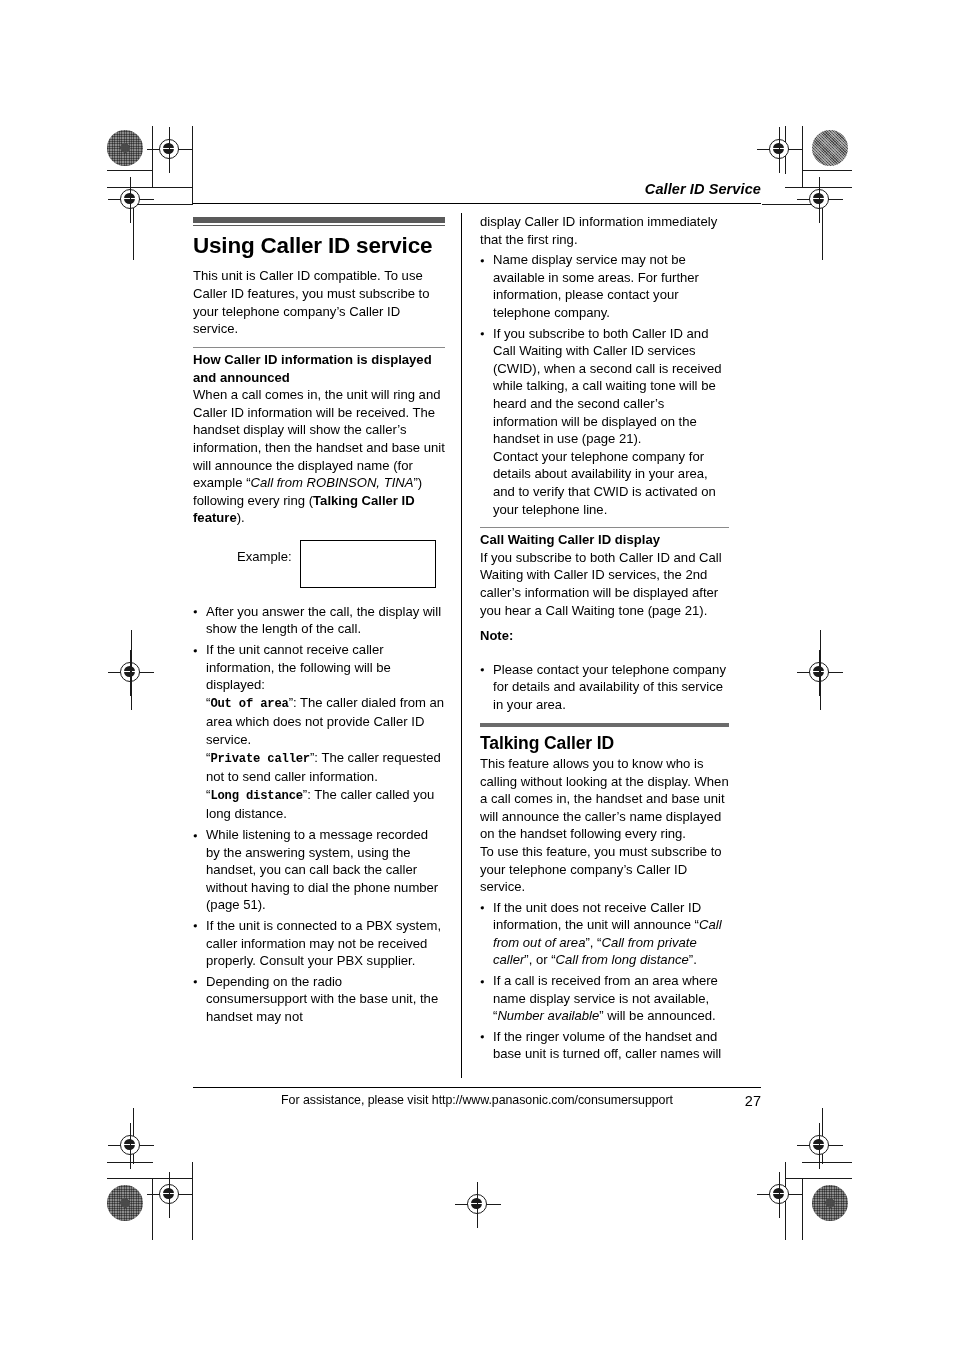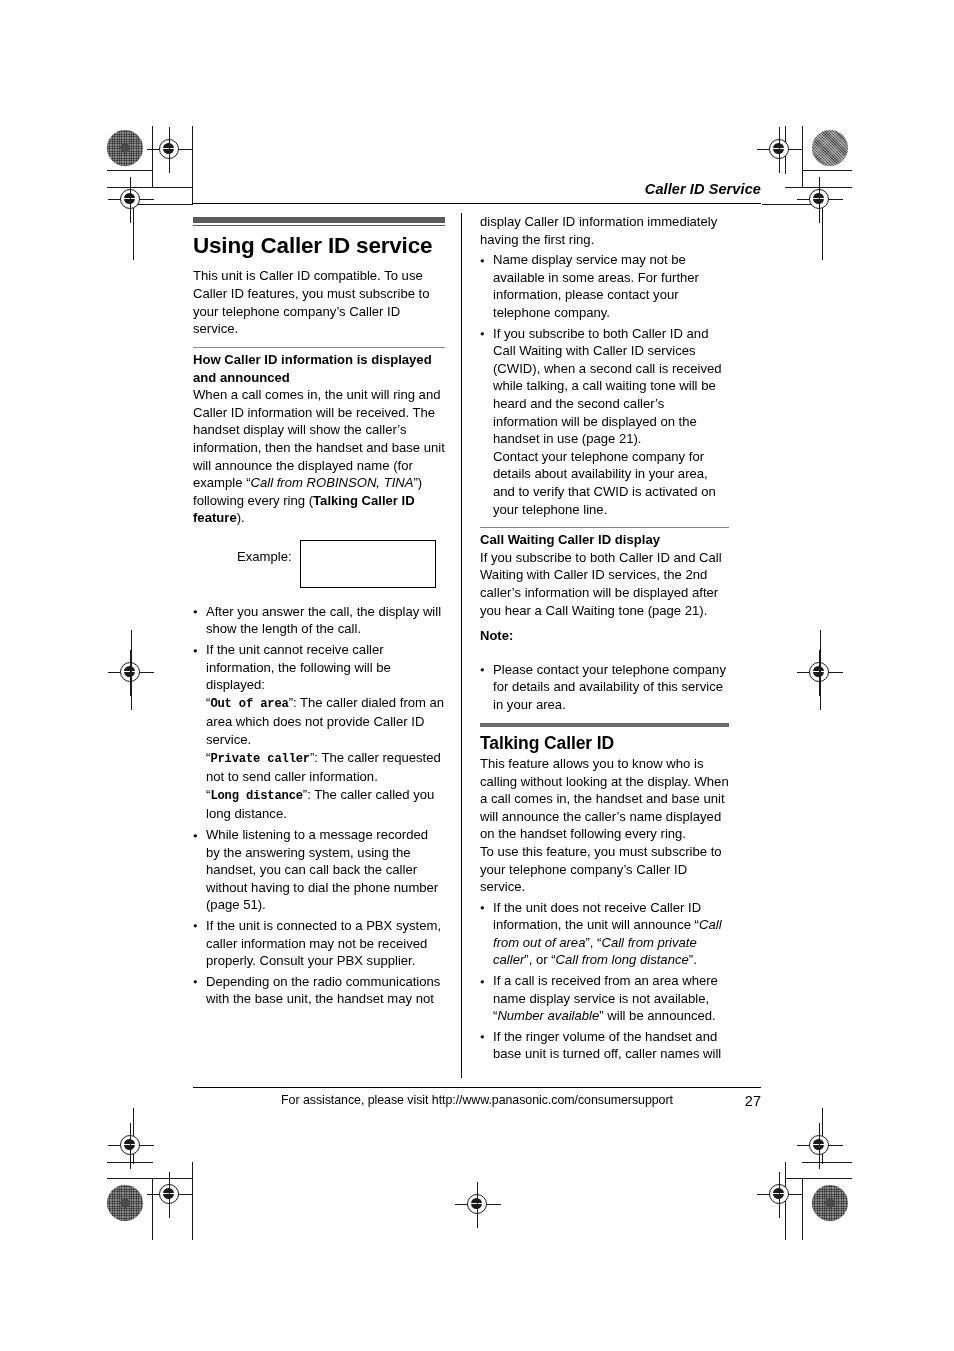--- a/index.html
+++ b/index.html
@@ -358,27 +358,27 @@
       <ul class="bullets">
         <li><span>After you answer the call, the display will show the length of the call.</span></li>
         <li>
           <span>If the unit cannot receive caller information, the following will be displayed:</span>
           <span class="sub-line"><span>“</span><span class="mono">Out of area</span><span>”</span><span>: The caller dialed from an area which does not provide Caller ID service.</span></span>
           <span class="sub-line"><span>“</span><span class="mono">Private caller</span><span>”</span><span>: The caller requested not to send caller information.</span></span>
           <span class="sub-line"><span>“</span><span class="mono">Long distance</span><span>”</span><span>: The caller called you long distance.</span></span>
         </li>
         <li><span>While listening to a message recorded by the answering system, using the handset, you can call back the caller without having to dial the phone number (page 51).</span></li>
         <li><span>If the unit is connected to a PBX system, caller information may not be received properly. Consult your PBX supplier.</span></li>
-        <li><span>Depending on the radio communications with the base unit, the handset may not</span></li>
+        <li><span>Depending on the radio consumersupport with the base unit, the handset may not</span></li>
       </ul>
     </div>
 
     <div class="col right">
 
-      <p class="body">display Caller ID information immediately having the first ring.</p>
+      <p class="body">display Caller ID information immediately that the first ring.</p>
 
       <ul class="bullets">
         <li><span>Name display service may not be available in some areas. For further information, please contact your telephone company.</span></li>
         <li>
           <span>If you subscribe to both Caller ID and Call Waiting with Caller ID services (CWID), when a second call is received while talking, a call waiting tone will be heard and the second caller’s information will be displayed on the handset in use (page 21).</span>
           <span class="sub-line">Contact your telephone company for details about availability in your area, and to verify that CWID is activated on your telephone line.</span>
         </li>
       </ul>
 
       <div class="hr-thin"></div>

